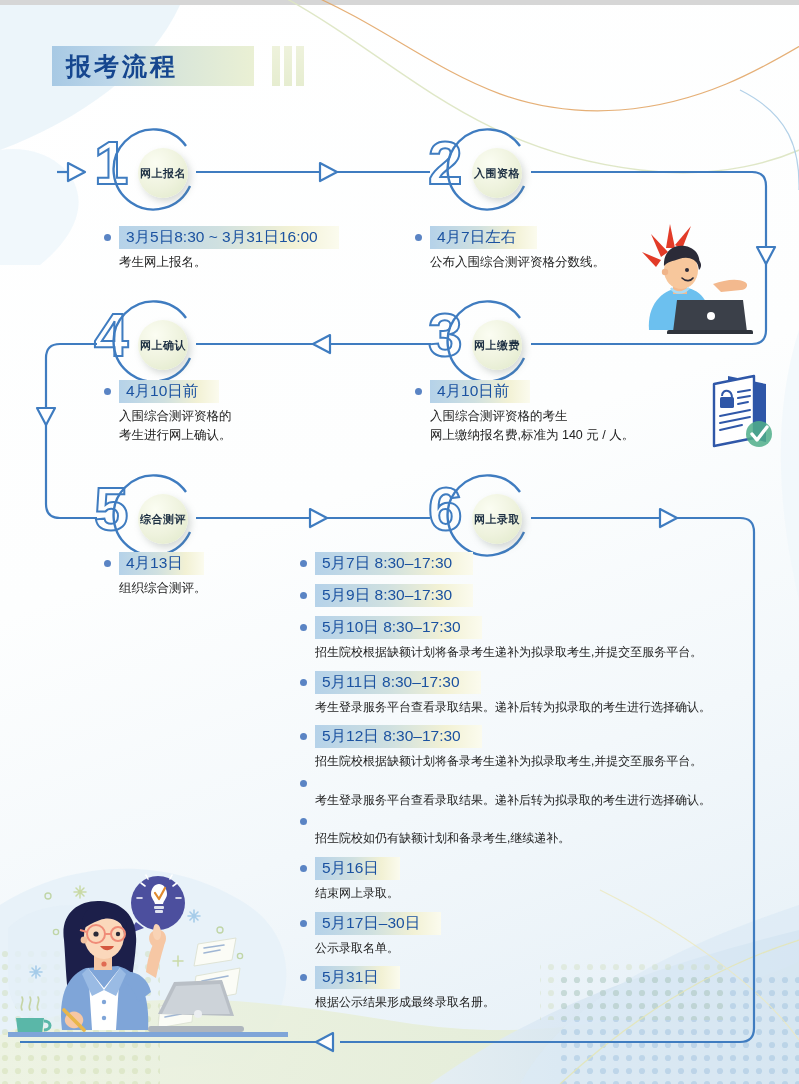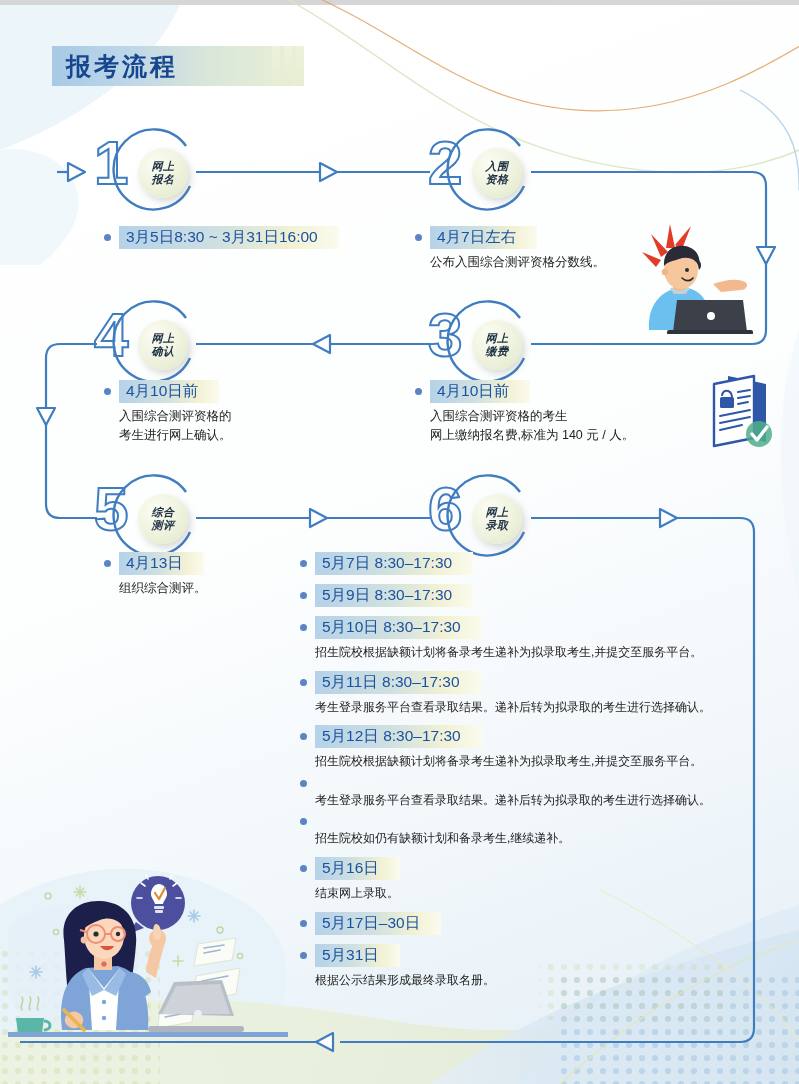--- a/index.html
+++ b/index.html
@@ -25,21 +25,21 @@
   .topbar-grey {
     position: absolute; top: 0; left: 0; width: 799px; height: 5px;
     background: #d6d6d6;
   }
 
   .wave-svg { position: absolute; left: 0; top: 0; width: 799px; height: 1084px; }
 
   
   .title-wrap {
     position: absolute; left: 52px; top: 46px;
-    width: 252px; height: 40px;
+    width: 202px; height: 40px;
     background: linear-gradient(90deg, #a7c9e4 0%, #bcd6e9 28%, #d9e6d9 62%, #eaf0d4 100%);
     display: flex; align-items: center;
   }
   .title-text {
     font-size: 25px; font-weight: bold; color: #15468f;
     letter-spacing: 3px; margin-left: 14px;
     font-family: "Liberation Sans", "DejaVu Sans", sans-serif;
   }
   .title-stripes {
     position: absolute; left: 272px; top: 46px;
@@ -67,23 +67,22 @@
     position: absolute; left: 0px; top: 6px;
     font-size: 62px; font-weight: bold; line-height: 1;
     color: transparent;
     -webkit-text-stroke: 2px #3f7cc0;
     font-family: "Liberation Sans", "DejaVu Sans", sans-serif;
   }
   .step .inner {
     position: absolute; left: 44px; top: 22px;
     width: 50px; height: 50px; border-radius: 50%;
     background: radial-gradient(circle at 35% 30%, #fbfdf2 0%, #eef2dd 55%, #dfe8c8 100%);
-    display: flex; flex-direction: column; align-items: center; justify-content: center;
+    display: flex; flex-direction: row; align-items: center; justify-content: center;
     box-shadow: 3px 4px 7px rgba(120,130,120,0.28);
-    font-style: italic;
   }
   .step .inner span {
     font-size: 11px; font-weight: bold; color: #1f3144; line-height: 1.18;
     letter-spacing: 0.5px;
   }
 
   
   .block { position: absolute; }
 
   .date-row { display: flex; align-items: center; margin-bottom: 4px; }
@@ -236,20 +235,21 @@
     <div class="inner">
       <span>网上</span>
       <span>报名</span>
     </div>
   </div>
   <div class="block" style="left:104px; top:226px;">
     <div class="date-row">
       <span class="bullet"></span>
       <span class="date-chip">3月5日8:30 ~ 3月31日16:00</span>
     </div>
+    <div class="desc">考生网上报名。</div>
   </div>
 
   <div class="step" style="left:428px; top:126px;">
     <svg class="ring" viewBox="0 0 88 88">
       <path d="M74,18 A40,40 0 1,0 78,58" fill="none" stroke="#3f7cc0" stroke-width="2.4"></path>
     </svg>
     <div class="numeral">2</div>
     <div class="inner">
       <span>入围</span>
       <span>资格</span>
@@ -390,20 +390,21 @@
         <span class="date-chip">5月16日</span>
       </div>
       <div class="desc small">结束网上录取。</div>
     </div>
 
     <div class="list-item">
       <div class="date-row">
         <span class="bullet"></span>
         <span class="date-chip">5月17日–30日</span>
       </div>
+      <div class="desc small">公示录取名单。</div>
     </div>
 
     <div class="list-item">
       <div class="date-row">
         <span class="bullet"></span>
         <span class="date-chip">5月31日</span>
       </div>
       <div class="desc small">根据公示结果形成最终录取名册。</div>
     </div>
 

